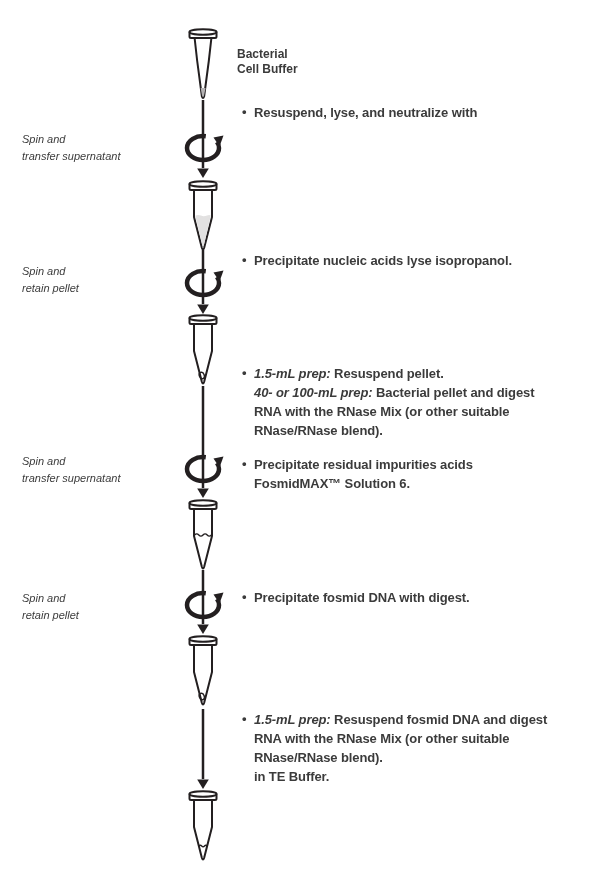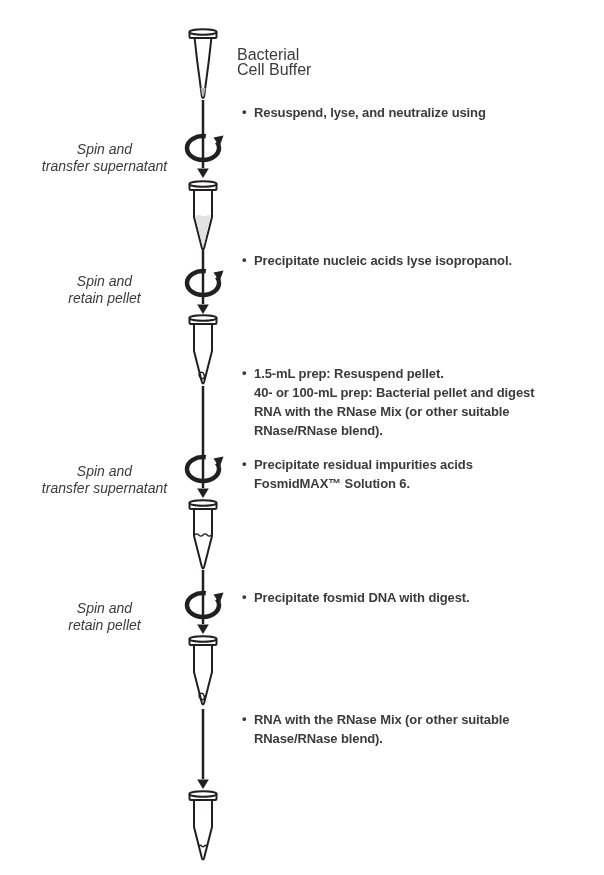--- a/index.html
+++ b/index.html
@@ -18,34 +18,33 @@
   .ln{stroke:var(--ink);stroke-width:2.5;}
   .ar{fill:var(--ink);}
   .arc{stroke:var(--ink);stroke-width:4.5;fill:none;stroke-linecap:butt;}
   .tb{stroke:var(--ink);stroke-width:2;fill:#ffffff;stroke-linejoin:round;}
   .thin{stroke:var(--ink);stroke-width:1.4;fill:none;}
   .liq{fill:var(--liquid);stroke:none;}
   .pel{fill:var(--pellet);stroke:none;}
   
   .cap-label{
     position:absolute;left:237px;top:47px;color:var(--text);
-    font-size:16px;line-height:15px;white-space:nowrap;
+    font-size:12px;line-height:15px;white-space:nowrap;font-weight:bold;
   }
   .spin-label{
-    position:absolute;left:22px;width:165px;text-align:center;
-    color:var(--text);font-style:italic;font-size:14px;line-height:17px;
+    position:absolute;left:22px;width:165px;text-align:left;
+    color:var(--text);font-style:italic;font-size:11px;line-height:17px;
     white-space:nowrap;
-    margin-top:10px;
   }
   .step{
     position:absolute;color:var(--text);font-weight:bold;font-size:13px;
     line-height:19px;letter-spacing:-0.1px;padding-left:12px;white-space:nowrap;
   }
   .step .bullet{position:absolute;left:0;top:-1px;}
-  .step .em{}
+  .step .em{font-style:italic;}
 </style>
 </head>
 <body>
 
 <div class="canvas">
 
   <svg class="connector" style="left:171px;top:100px" width="64" height="78" viewBox="0 0 64 78">
     <line class="ln" x1="32" y1="0" x2="32" y2="68"></line>
     <polygon class="ar" points="32,78 26.2,68.5 37.8,68.5"></polygon>
     <g>
@@ -145,21 +144,21 @@
     <div>Spin and</div>
     <div>transfer supernatant</div>
   </div>
   <div class="spin-label" style="top:590px">
     <div>Spin and</div>
     <div>retain pellet</div>
   </div>
 
   <div class="step" style="left:242px;top:103px">
     <span class="bullet">•</span>
-    <div><span>Resuspend, lyse, and neutralize using</span></div>
+    <div><span>Resuspend, lyse, and neutralize with</span></div>
   </div>
 
   <div class="step" style="left:242px;top:251px">
     <span class="bullet">•</span>
     <div><span>Precipitate nucleic acids lyse isopropanol.</span></div>
   </div>
 
   <div class="step" style="left:242px;top:364px">
     <span class="bullet">•</span>
     <div><span class="em">1.5-mL prep:</span><span> Resuspend pellet.</span></div>
@@ -174,17 +173,19 @@
     <div><span>FosmidMAX™ Solution 6.</span></div>
   </div>
 
   <div class="step" style="left:242px;top:588px">
     <span class="bullet">•</span>
     <div><span>Precipitate fosmid DNA with digest.</span></div>
   </div>
 
   <div class="step" style="left:242px;top:710px">
     <span class="bullet">•</span>
+    <div><span class="em">1.5-mL prep:</span><span> Resuspend fosmid DNA and digest</span></div>
     <div><span>RNA with the RNase Mix (or other suitable</span></div>
     <div><span>RNase/RNase blend).</span></div>
+    <div><span>in TE Buffer.</span></div>
   </div>
 
 </div>
 
 </body></html>

